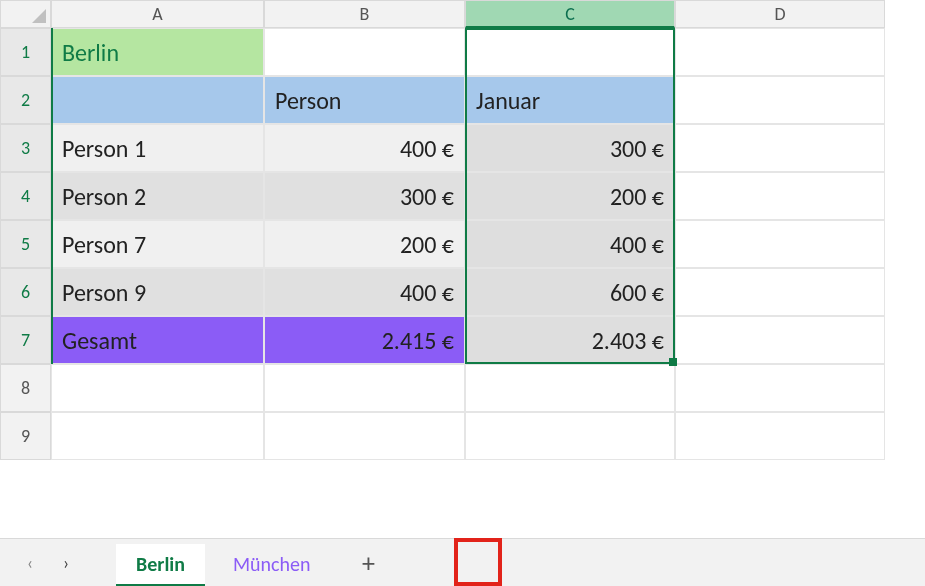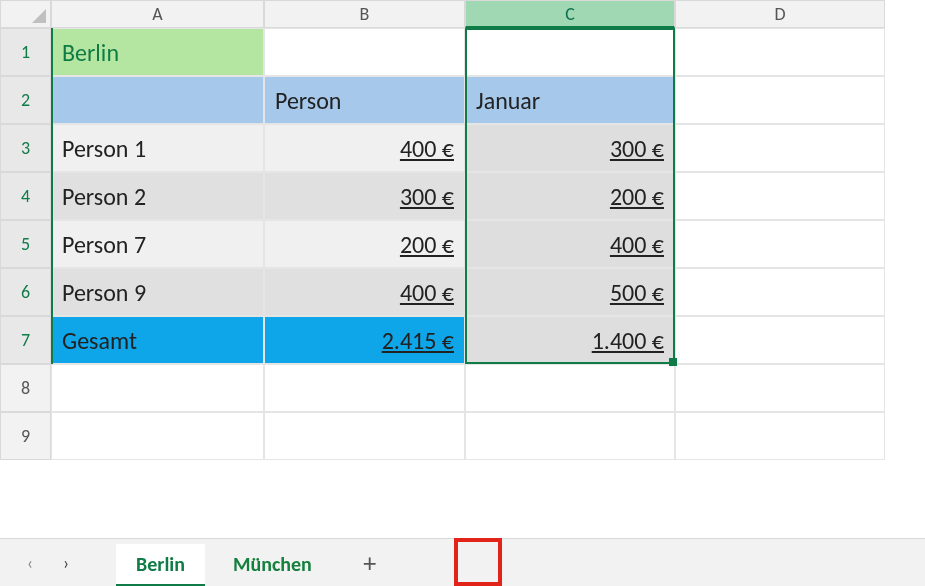--- a/index.html
+++ b/index.html
@@ -69,31 +69,31 @@
     .cell {
       border: 1px solid #e5e5e5;
       display: flex;
       align-items: center;
       padding: 0 10px;
       font-size: 24px;
       color: #222;
       position: relative;
     }
     .cell.left { justify-content: flex-start; }
-    .cell.right { justify-content: flex-end; text-decoration: underline; }
+    .cell.right { justify-content: flex-end; }
     .berlin-cell {
       background: #b5e6a1;
       color: #0f7b46;
     }
     .header-row {
       background: #a6c8eb;
     }
     .striped-light { background: #f0f0f0; text-align: center; }
     .striped-dark { background: #e0e0e0; }
-    .total-row { background: #0ea5e9; }
+    .total-row { background: #8b5cf6; }
     .sel-col { background: rgba(160,160,160,0.35); }
     .selection-box {
       position: absolute;
       border: 2px solid #0f7b46;
       pointer-events: none;
     }
     .sel-c1c7 {
       left: 465px;
       top: 28px;
       width: 210px;
@@ -136,25 +136,24 @@
       align-items: center;
       justify-content: center;
       color: #888;
       font-size: 18px;
       cursor: pointer;
     }
     .nav-btn.enabled { color: #444; }
     .tab {
       padding: 8px 20px;
       font-size: 20px;
-      color: #15803d;
+      color: #8b5cf6;
       cursor: pointer;
       border-bottom: 3px solid transparent;
       margin-top: 6px;
-      font-weight: bold;
     }
     .tab.active {
       color: #0f7b46;
       font-weight: 600;
       border-bottom: 3px solid #0f7b46;
       background: #fff;
     }
     .add-tab {
       width: 40px;
       height: 40px;
@@ -213,27 +212,27 @@
 
   <div class="row-hdr sel">5</div>
   <div class="cell left striped-light">Person 7</div>
   <div class="cell right striped-light">200 €</div>
   <div class="cell right striped-light sel-col">400 €</div>
   <div class="cell"></div>
 
   <div class="row-hdr sel">6</div>
   <div class="cell left striped-dark">Person 9</div>
   <div class="cell right striped-dark">400 €</div>
-  <div class="cell right striped-dark sel-col">500 €</div>
+  <div class="cell right striped-dark sel-col">600 €</div>
   <div class="cell"></div>
 
   <div class="row-hdr sel">7</div>
   <div class="cell left total-row">Gesamt</div>
   <div class="cell right total-row">2.415 €</div>
-  <div class="cell right total-row sel-col">1.400 €</div>
+  <div class="cell right total-row sel-col">2.403 €</div>
   <div class="cell"></div>
 
   <div class="row-hdr">8</div>
   <div class="cell"></div>
   <div class="cell"></div>
   <div class="cell"></div>
   <div class="cell"></div>
 
   <div class="row-hdr">9</div>
   <div class="cell"></div>

